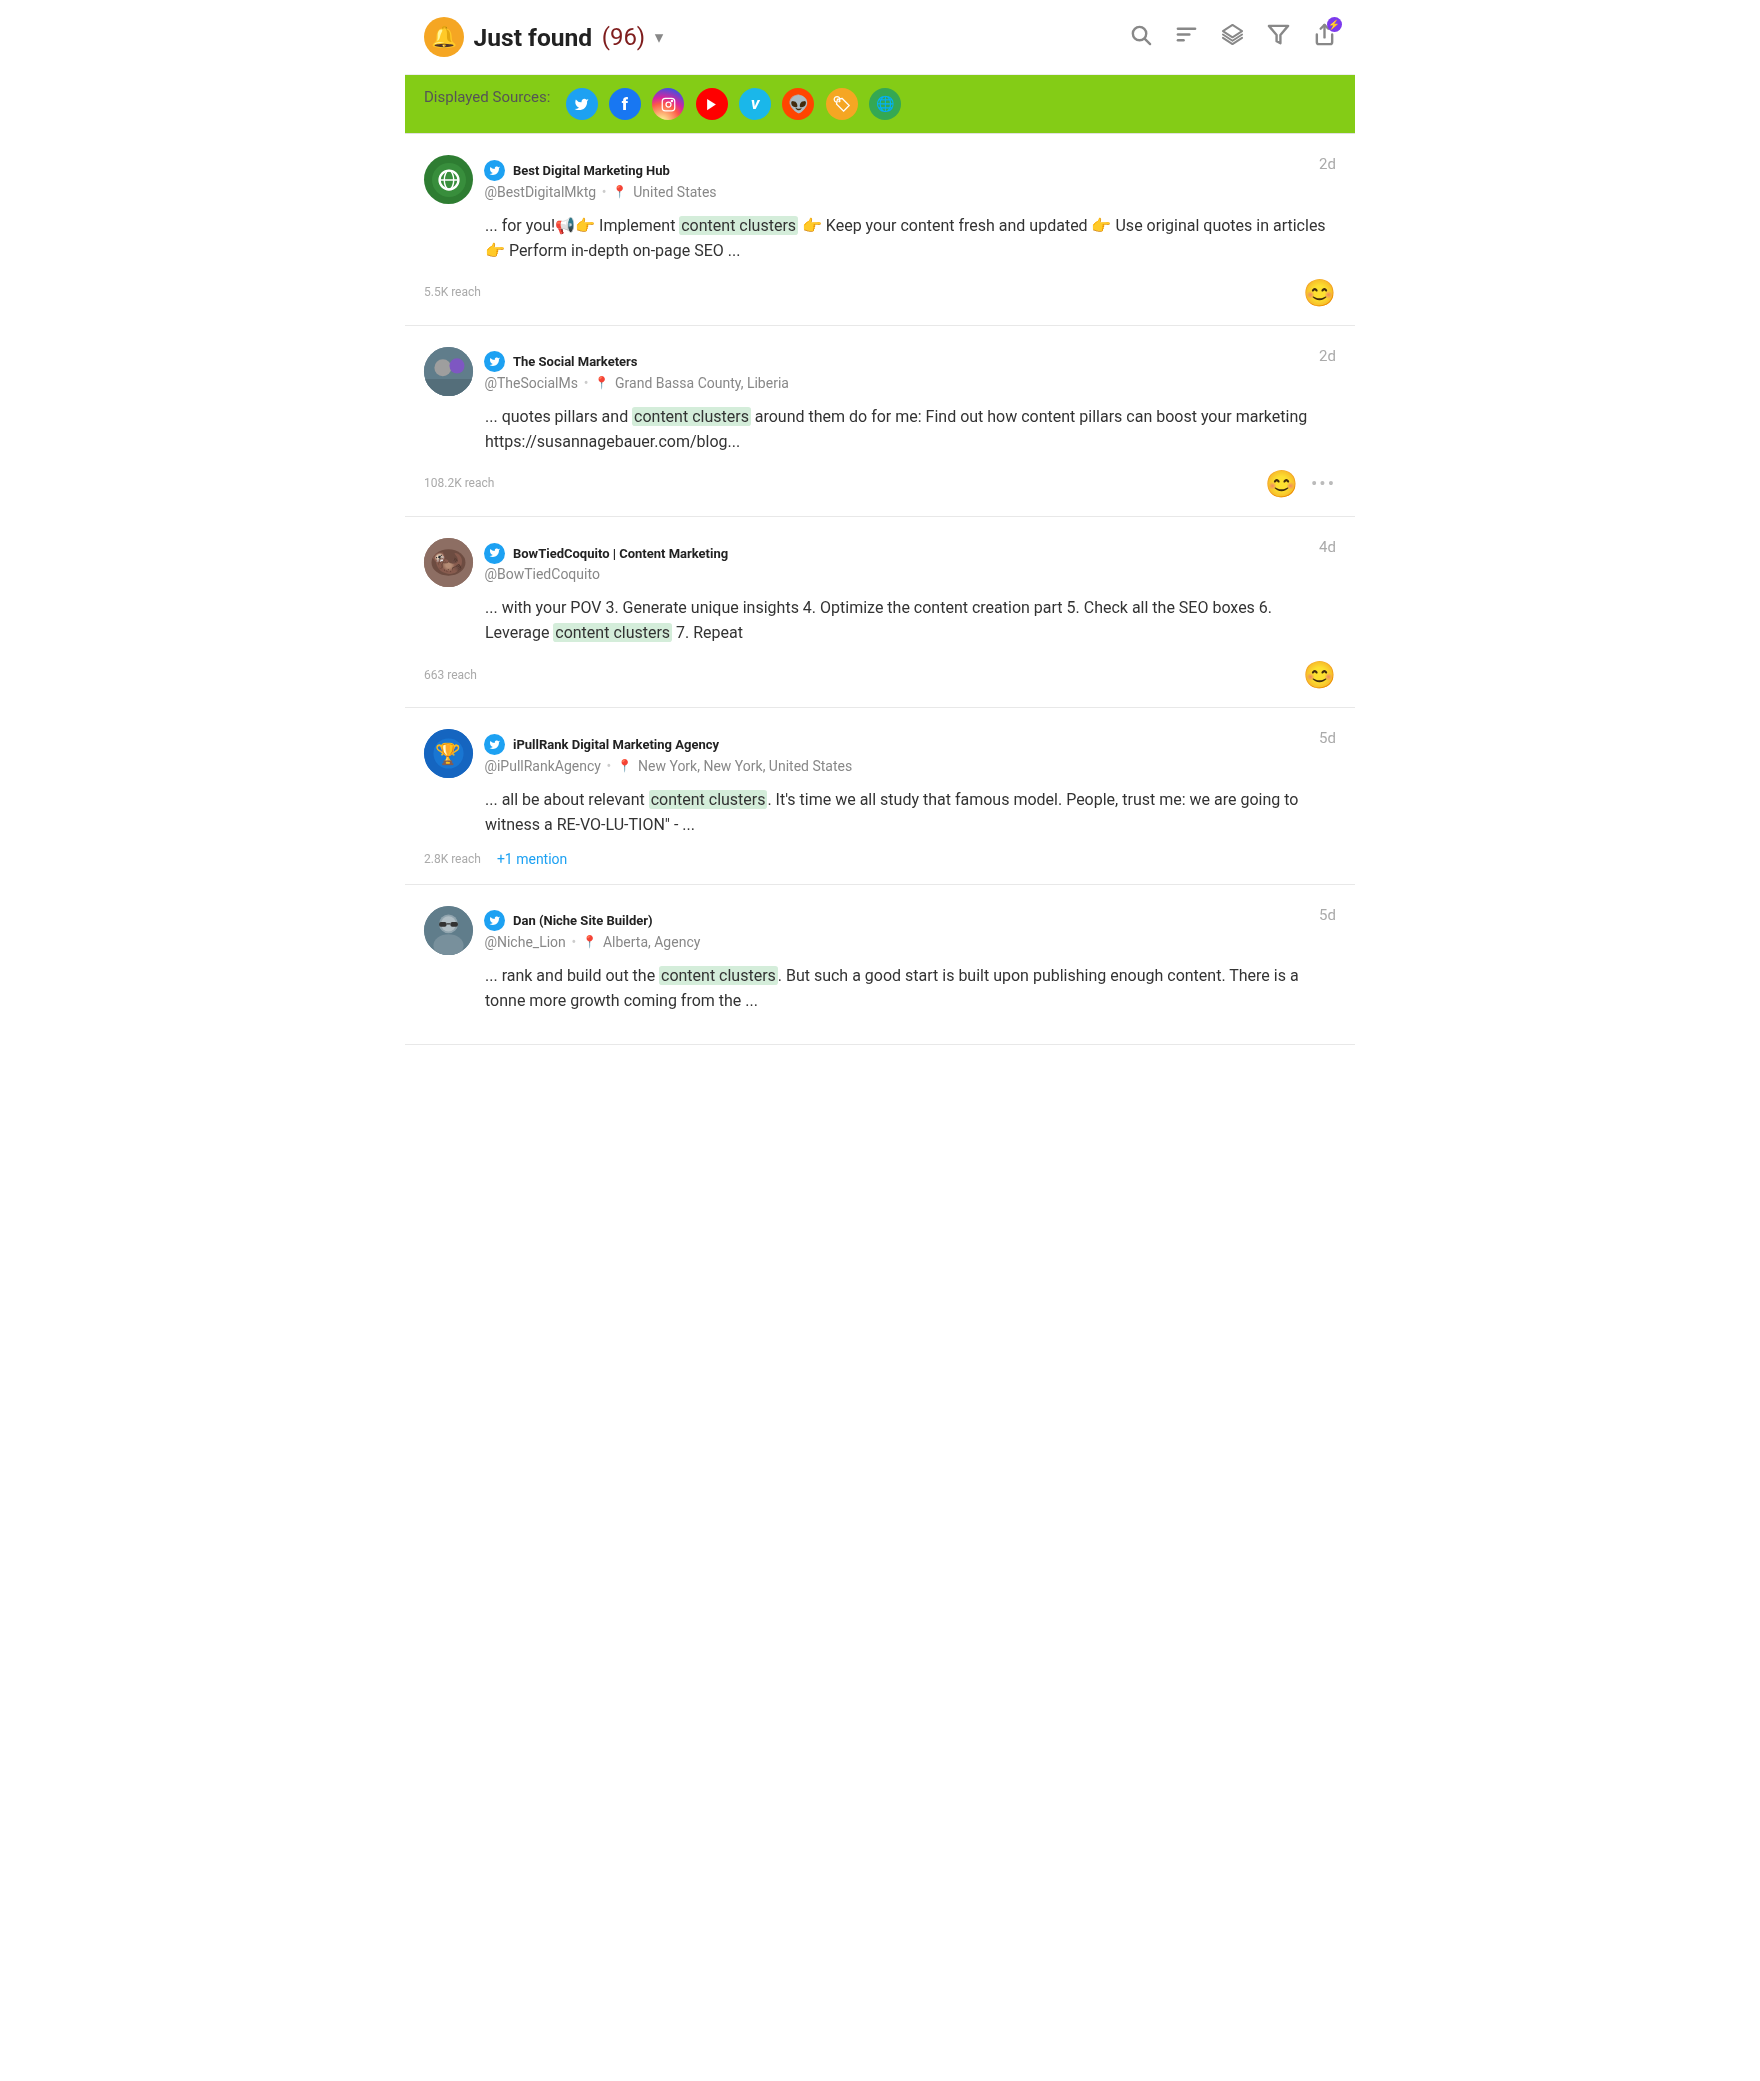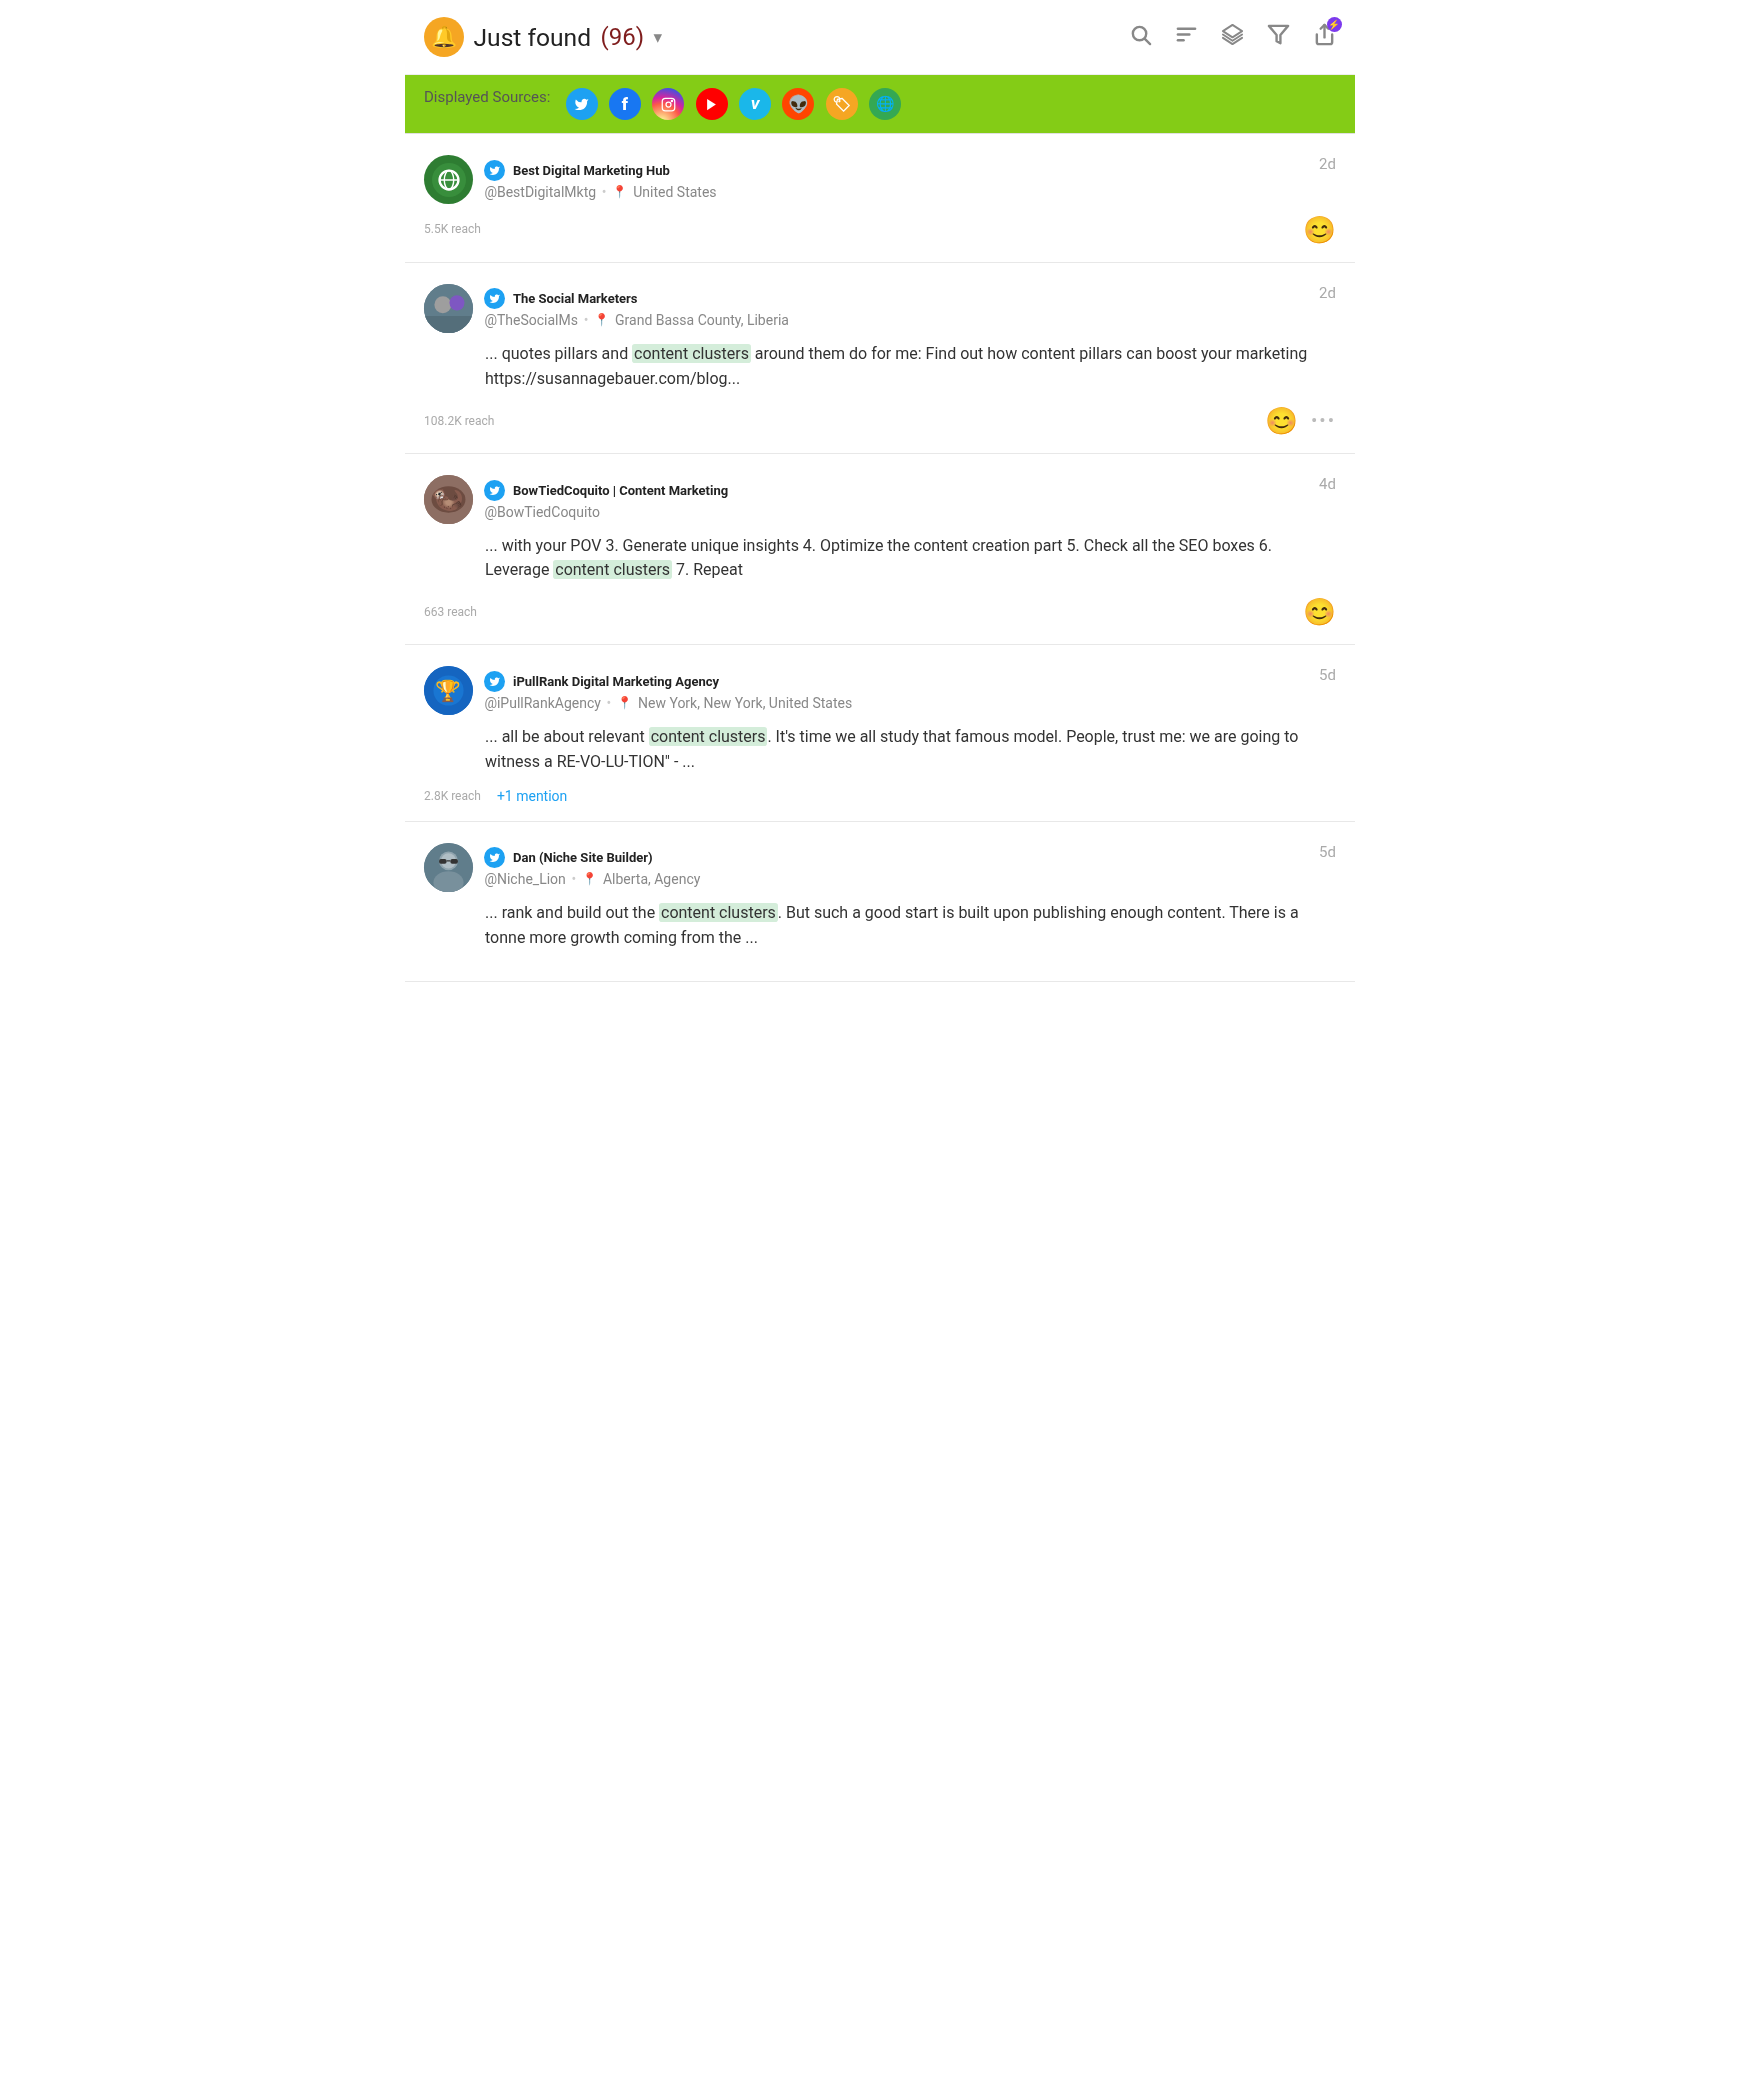--- a/index.html
+++ b/index.html
@@ -30,21 +30,21 @@
       background: #f5a623;
       border-radius: 50%;
       display: flex;
       align-items: center;
       justify-content: center;
       color: white;
       font-size: 21px;
     }
     .header-title {
       font-size: 24.6px;
-      font-weight: 400;
+      font-weight: 700;
       color: #222;
     }
     .header-count {
       font-size: 24px;
       color: #7f1d1d;
       font-weight: 400;
     }
     .dropdown-icon {
       color: #888;
       font-size: 17px;
@@ -338,20 +338,23 @@
           <div class="author-meta">
             <span class="author-handle">@BestDigitalMktg</span>
             <span class="author-separator">•</span>
             <span class="location-icon">📍</span>
             <span class="author-location">United States</span>
           </div>
         </div>
       </div>
       <span class="post-time">2d</span>
     </div>
+    <div class="post-content">
+      <span>... for you!📢👉 Implement </span><span class="highlight">content clusters</span><span> 👉 Keep your content fresh and updated 👉 Use original quotes in articles 👉 Perform in-depth on-page SEO ...</span>
+    </div>
     <div class="post-footer">
       <span class="reach-label">5.5K reach</span>
       <div class="post-actions">
         <span class="sentiment-icon">😊</span>
       </div>
     </div>
   </div>
 
   <div class="post-card">
     <div class="post-header">

